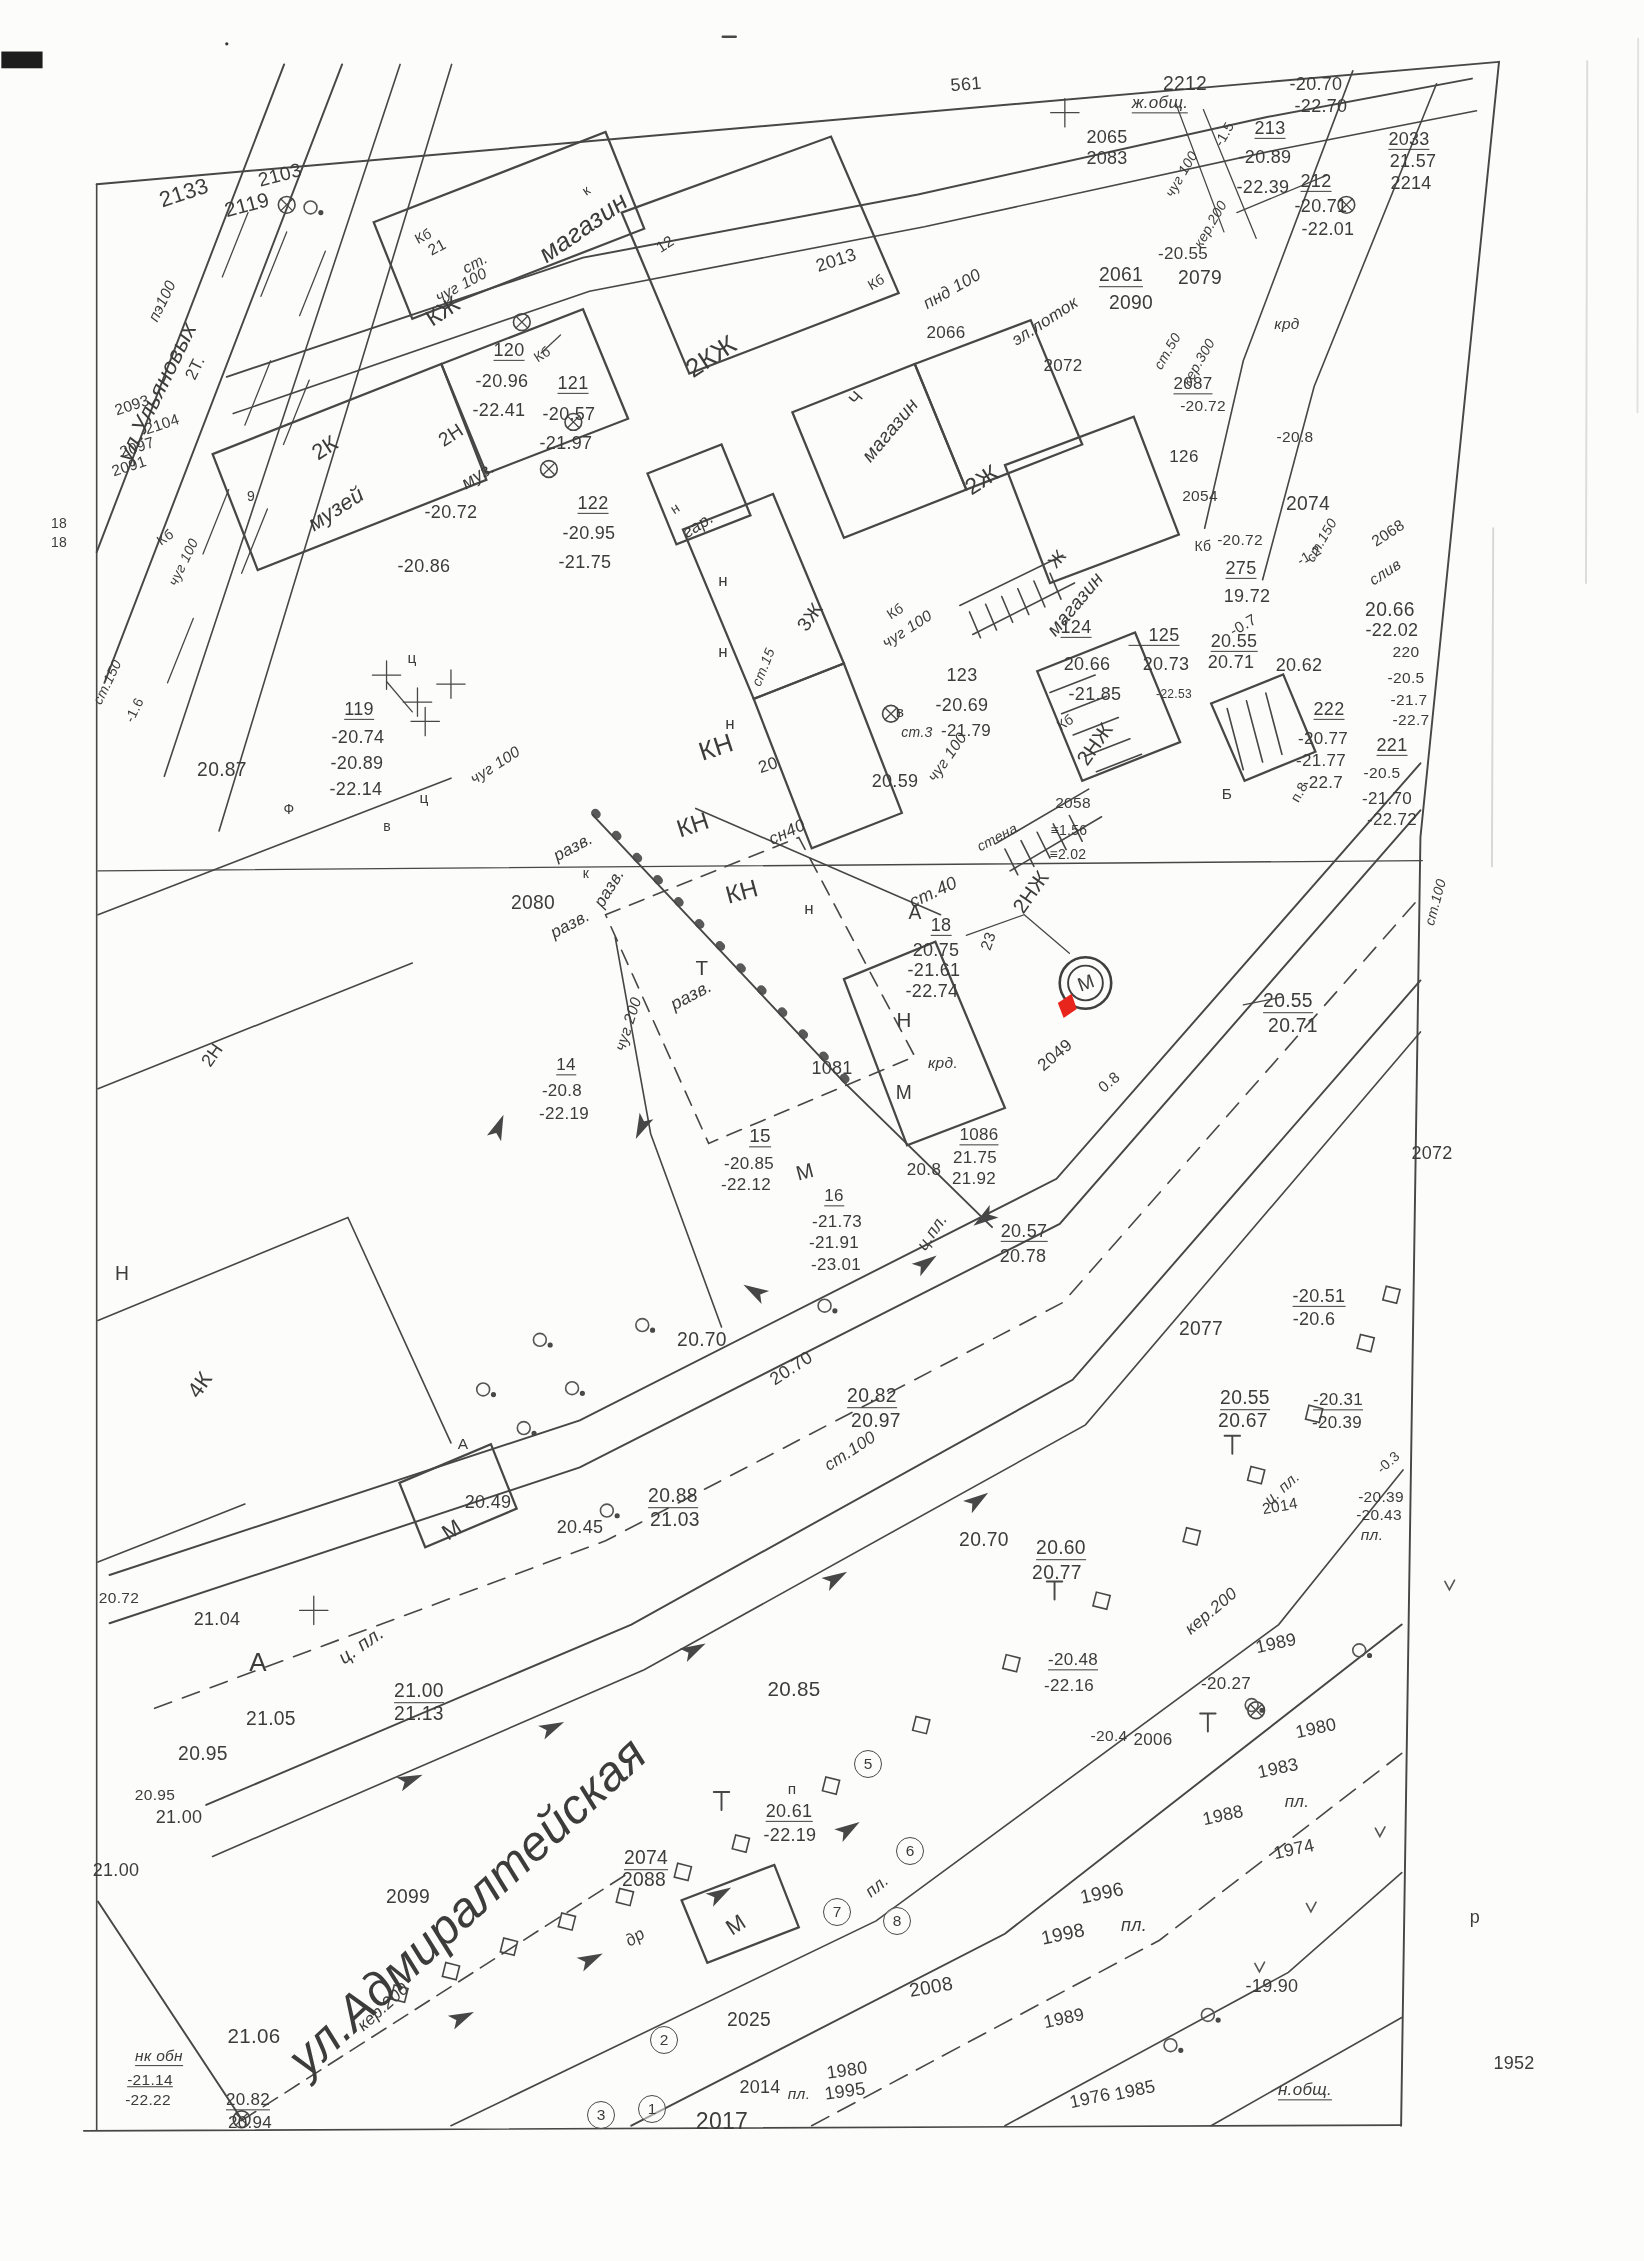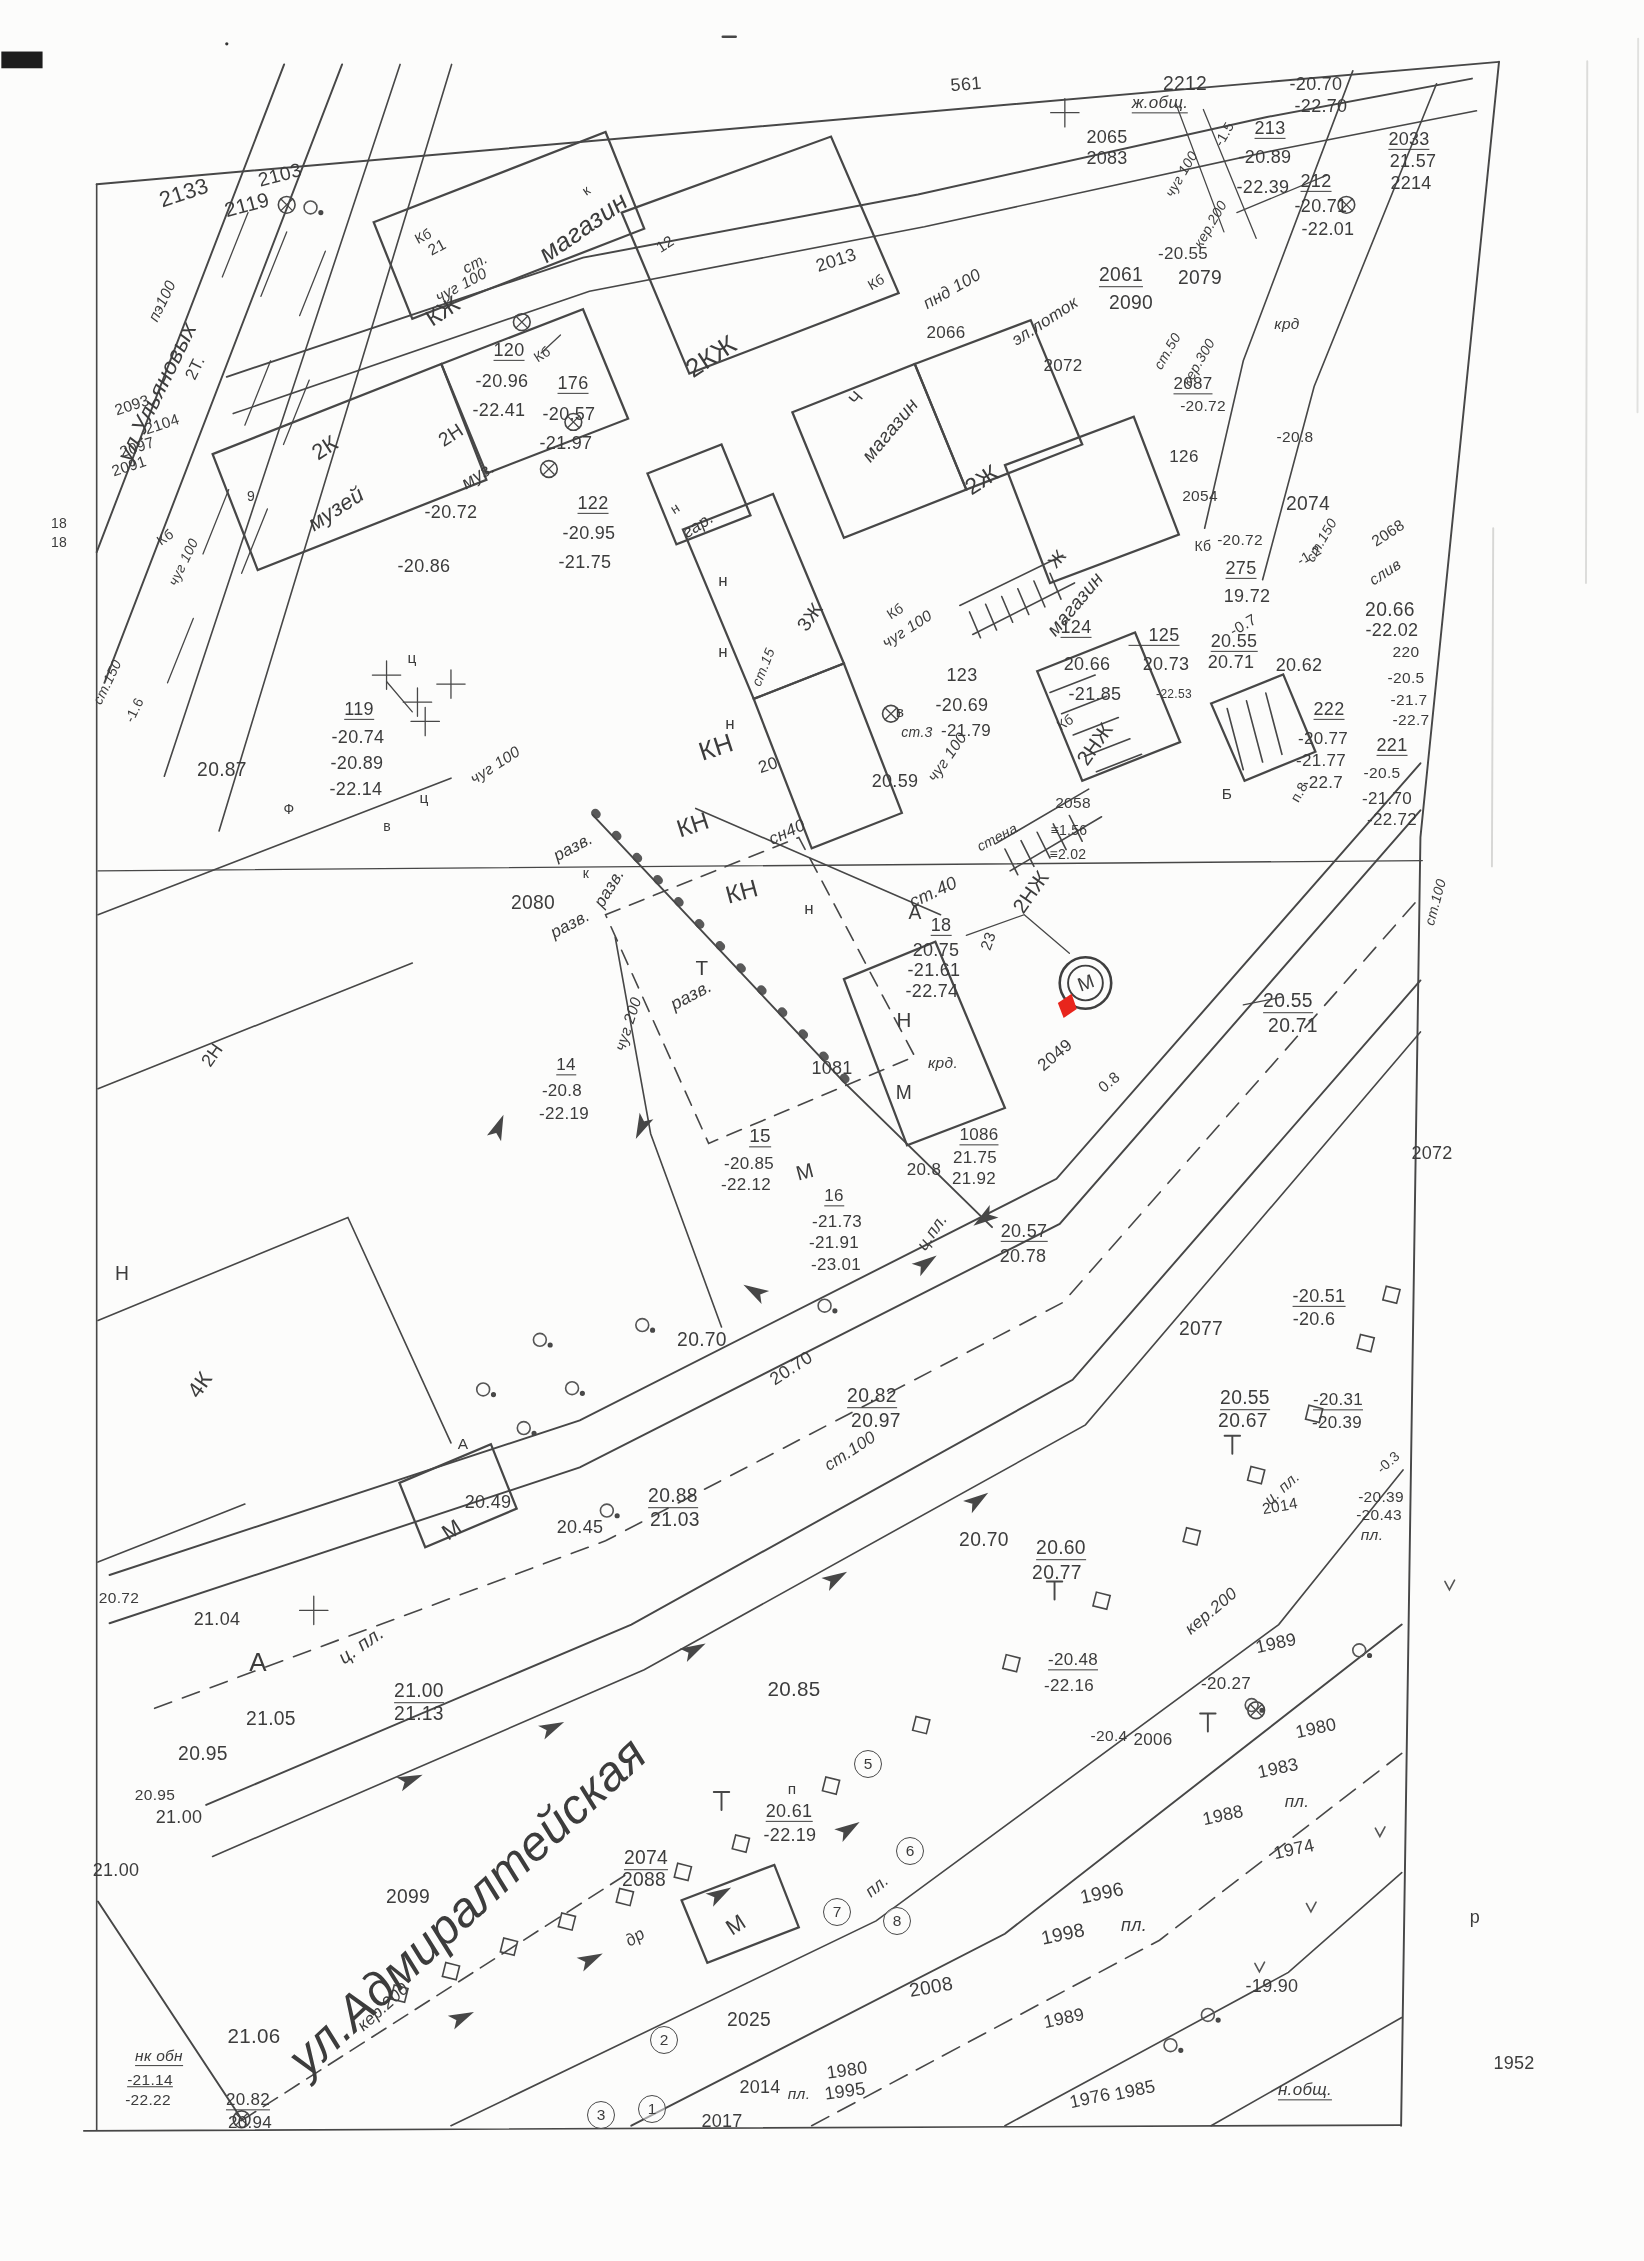--- a/index.html
+++ b/index.html
@@ -246,21 +246,21 @@
       <span class="map-label" style="left: 437px; top: 247px; font-size: 15.5px; transform: translate(-50%, -50%) rotate(-28deg);">21</span>
       <span class="map-label it" style="left: 475px; top: 263px; font-size: 15.5px; transform: translate(-50%, -50%) rotate(-28deg);">ст.</span>
       <span class="map-label it" style="left: 461px; top: 285px; font-size: 15.5px; transform: translate(-50%, -50%) rotate(-28deg);">чуг 100</span>
       <span class="map-label it" style="left: 583px; top: 227px; font-size: 26px; transform: translate(-50%, -50%) rotate(-35deg);">магазин</span>
       <span class="map-label" style="left: 586px; top: 190px; font-size: 14px; transform: translate(-50%, -50%) rotate(-35deg);">к</span>
       <span class="map-label" style="left: 443px; top: 311px; font-size: 23px; transform: translate(-50%, -50%) rotate(-33deg);">КЖ</span>
       <span class="map-label u" style="left: 509px; top: 351px; font-size: 18px; transform: translate(-50%, -50%) rotate(0deg);">120</span>
       <span class="map-label" style="left: 502px; top: 381px; font-size: 18px; transform: translate(-50%, -50%) rotate(0deg);">-20.96</span>
       <span class="map-label" style="left: 499px; top: 410px; font-size: 18px; transform: translate(-50%, -50%) rotate(0deg);">-22.41</span>
       <span class="map-label" style="left: 542px; top: 354px; font-size: 14px; transform: translate(-50%, -50%) rotate(-33deg);">Кб</span>
-      <span class="map-label u" style="left: 573px; top: 384px; font-size: 18px; transform: translate(-50%, -50%) rotate(0deg);">176</span>
+      <span class="map-label u" style="left: 573px; top: 384px; font-size: 18px; transform: translate(-50%, -50%) rotate(0deg);">121</span>
       <span class="map-label" style="left: 569px; top: 414px; font-size: 18px; transform: translate(-50%, -50%) rotate(0deg);">-20.57</span>
       <span class="map-label" style="left: 566px; top: 443px; font-size: 18px; transform: translate(-50%, -50%) rotate(0deg);">-21.97</span>
       <span class="map-label" style="left: 711px; top: 356px; font-size: 26px; transform: translate(-50%, -50%) rotate(-33deg);">2КЖ</span>
       <span class="map-label" style="left: 665px; top: 244px; font-size: 15.5px; transform: translate(-50%, -50%) rotate(-33deg);">12</span>
       <span class="map-label u" style="left: 593px; top: 504px; font-size: 18px; transform: translate(-50%, -50%) rotate(0deg);">122</span>
       <span class="map-label" style="left: 589px; top: 533px; font-size: 18px; transform: translate(-50%, -50%) rotate(0deg);">-20.95</span>
       <span class="map-label" style="left: 585px; top: 562px; font-size: 18px; transform: translate(-50%, -50%) rotate(0deg);">-21.75</span>
       <span class="map-label" style="left: 675px; top: 508px; font-size: 14px; transform: translate(-50%, -50%) rotate(-33deg);">н</span>
       <span class="map-label it" style="left: 698px; top: 525px; font-size: 17px; transform: translate(-50%, -50%) rotate(-33deg);">гар.</span>
       <span class="map-label" style="left: 836px; top: 260px; font-size: 18px; transform: translate(-50%, -50%) rotate(-18deg);">2013</span>
@@ -445,21 +445,21 @@
       <span class="map-label u" style="left: 789px; top: 1812px; font-size: 18px; transform: translate(-50%, -50%) rotate(0deg);">20.61</span>
       <span class="map-label" style="left: 790px; top: 1835px; font-size: 18px; transform: translate(-50%, -50%) rotate(0deg);">-22.19</span>
       <span class="map-label" style="left: 736px; top: 1925px; font-size: 22px; transform: translate(-50%, -50%) rotate(-33deg);">М</span>
       <span class="map-label it" style="left: 635px; top: 1937px; font-size: 17px; transform: translate(-50%, -50%) rotate(-33deg);">др</span>
       <span class="map-label it" style="left: 877px; top: 1886px; font-size: 17px; transform: translate(-50%, -50%) rotate(-40deg);">пл.</span>
       <span class="map-label" style="left: 749px; top: 2020px; font-size: 19.3px; transform: translate(-50%, -50%) rotate(0deg);">2025</span>
       <span class="map-label" style="left: 760px; top: 2087px; font-size: 18px; transform: translate(-50%, -50%) rotate(0deg);">2014</span>
       <span class="map-label it" style="left: 799px; top: 2094px; font-size: 15.5px; transform: translate(-50%, -50%) rotate(0deg);">пл.</span>
       <span class="map-label" style="left: 847px; top: 2070px; font-size: 18px; transform: translate(-50%, -50%) rotate(-8deg);">1980</span>
       <span class="map-label" style="left: 845px; top: 2091px; font-size: 18px; transform: translate(-50%, -50%) rotate(-8deg);">1995</span>
-      <span class="map-label" style="left: 722px; top: 2121px; font-size: 18px; transform: translate(-50%, -50%) rotate(0deg);">2017</span>
+      <span class="map-label" style="left: 722px; top: 2121px; font-size: 23px; transform: translate(-50%, -50%) rotate(0deg);">2017</span>
       <span class="map-label" style="left: 931px; top: 1987px; font-size: 19.3px; transform: translate(-50%, -50%) rotate(-10deg);">2008</span>
       <span class="map-label" style="left: 1102px; top: 1893px; font-size: 19.3px; transform: translate(-50%, -50%) rotate(-12deg);">1996</span>
       <span class="map-label" style="left: 1063px; top: 1934px; font-size: 19.3px; transform: translate(-50%, -50%) rotate(-12deg);">1998</span>
       <span class="map-label it" style="left: 1134px; top: 1925px; font-size: 18px; transform: translate(-50%, -50%) rotate(0deg);">пл.</span>
       <span class="map-label" style="left: 1064px; top: 2018px; font-size: 18px; transform: translate(-50%, -50%) rotate(-12deg);">1989</span>
       <span class="map-label" style="left: 1090px; top: 2098px; font-size: 18px; transform: translate(-50%, -50%) rotate(-12deg);">1976</span>
       <span class="map-label" style="left: 1135px; top: 2090px; font-size: 18px; transform: translate(-50%, -50%) rotate(-12deg);">1985</span>
       <span class="map-label" style="left: 1272px; top: 1986px; font-size: 18px; transform: translate(-50%, -50%) rotate(0deg);">-19.90</span>
       <span class="map-label u it" style="left: 1305px; top: 2091px; font-size: 17px; transform: translate(-50%, -50%) rotate(0deg);">н.общ.</span>
       <span class="map-label" style="left: 1514px; top: 2063px; font-size: 18px; transform: translate(-50%, -50%) rotate(0deg);">1952</span>

